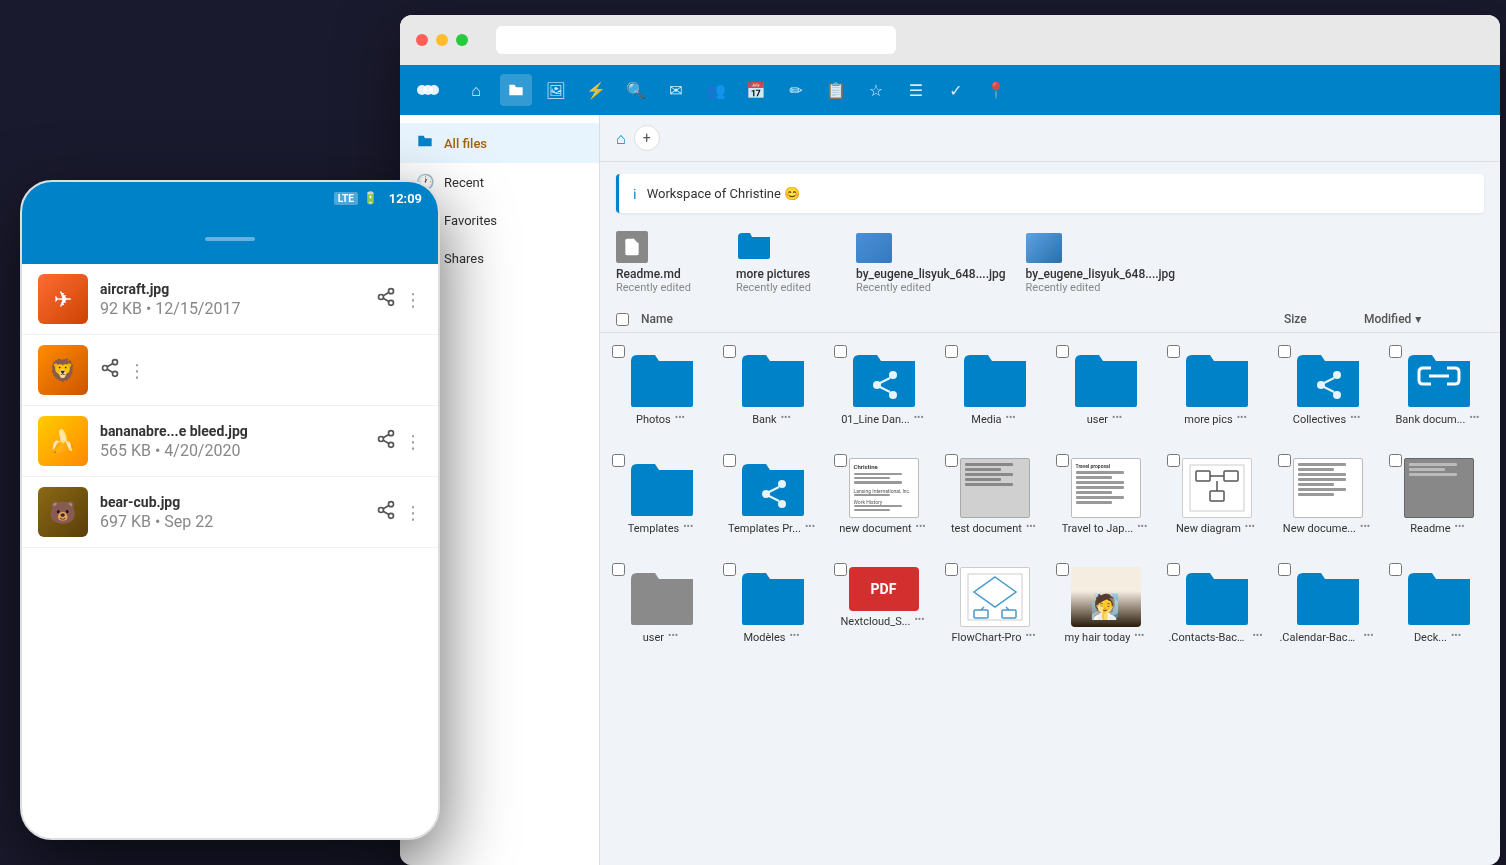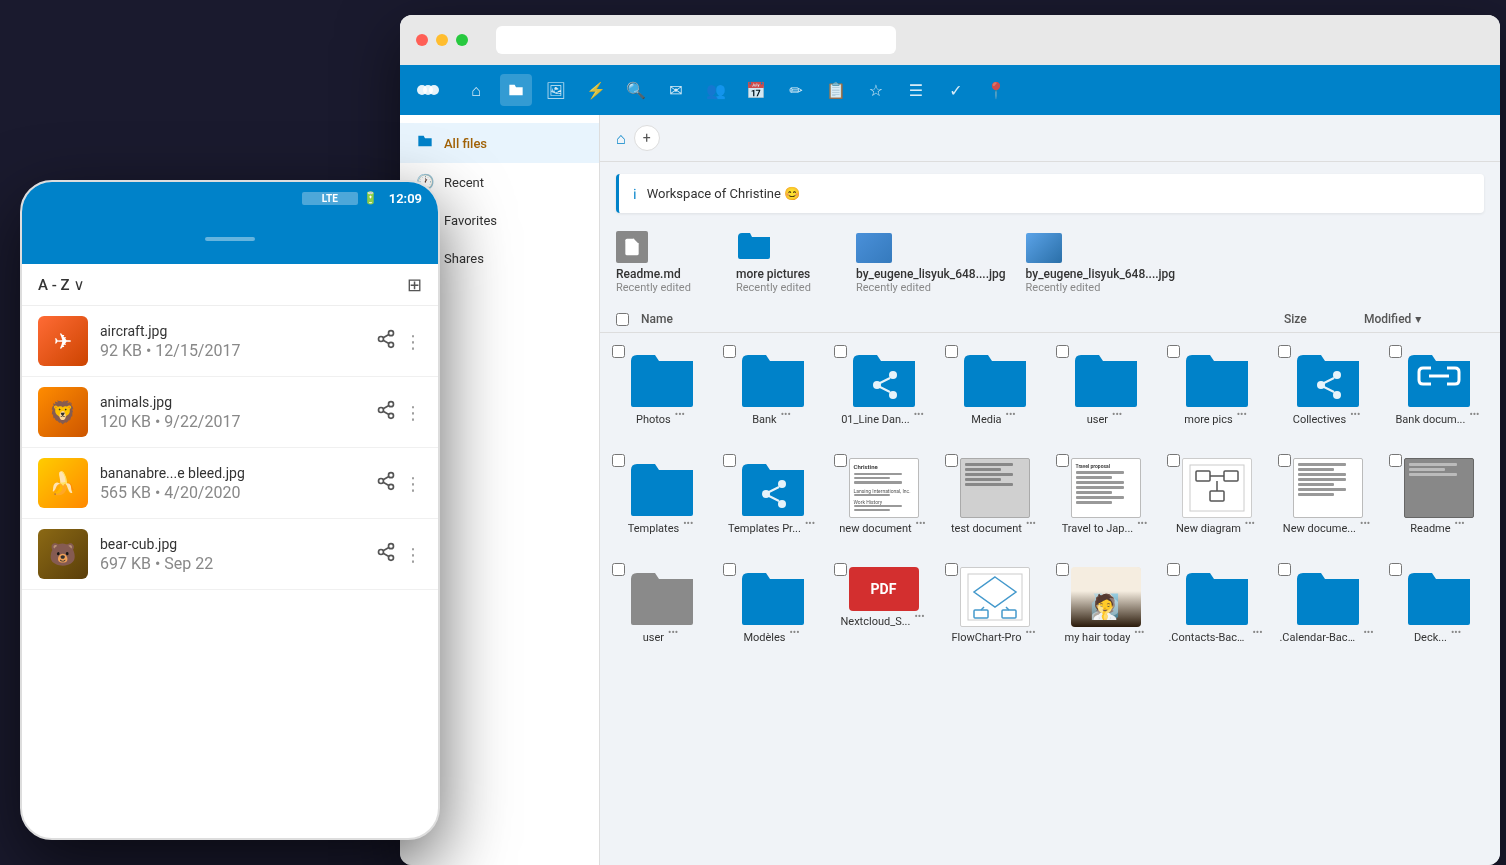--- a/index.html
+++ b/index.html
@@ -276,21 +276,21 @@
 
     .file-more-btn {
       font-size: 10px;
       color: #888;
       cursor: pointer;
       padding: 0 2px;
     }
 
     .file-name-row {
       display: flex;
-      align-items: flex-start;
+      align-items: center;
       gap: 2px;
     }
 
     
     .doc-thumb {
       width: 70px;
       height: 60px;
       background: #e8e8e8;
       border: 1px solid #ccc;
       border-radius: 2px;
@@ -348,21 +348,21 @@
       justify-content: flex-end;
       padding: 0 16px;
       gap: 6px;
     }
 
     .status-lte {
       color: white;
       font-size: 10px;
       font-weight: bold;
       background: rgba(255,255,255,0.3);
-      padding: 1px 20px;
+      padding: 1px 4px;
       border-radius: 2px;
     }
 
     .status-battery {
       color: white;
       font-size: 12px;
     }
 
     .status-time {
       color: white;
@@ -432,21 +432,21 @@
       flex-shrink: 0;
     }
 
     .phone-file-info {
       flex: 1;
     }
 
     .phone-file-name {
       font-size: 14px;
       color: #333;
-      font-weight: 400;
+      font-weight: 700;
     }
 
     .phone-file-meta {
       font-size: 16px;
       color: #888;
       margin-top: 2px;
     }
 
     .phone-file-actions {
       display: flex;
@@ -1069,27 +1069,20 @@
   <div class="phone-status-bar">
     <span class="status-lte">LTE</span>
     <span class="status-battery">🔋</span>
     <span class="status-time">12:09</span>
   </div>
 
   <div class="phone-topbar">
     <div class="phone-scroll-indicator"></div>
   </div>
 
-  <div class="phone-controls-bar">
-    <div class="az-sort">
-      <span>A - Z</span>
-      <span>∨</span>
-    </div>
-    <div class="grid-view-btn">⊞</div>
-  </div>
 
   <div class="phone-file-list">
 
     <div class="phone-file-item">
       <div class="phone-file-thumb thumb-aircraft">✈</div>
       <div class="phone-file-info">
         <div class="phone-file-name">aircraft.jpg</div>
         <div class="phone-file-meta">92 KB • 12/15/2017</div>
       </div>
       <div class="phone-file-actions">
@@ -1101,24 +1094,20 @@
             <line x1="8.59" y1="13.51" x2="15.42" y2="17.49"></line>
               <line x1="15.41" y1="6.51" x2="8.59" y2="10.49"></line>
           </svg>
         </div>
         <div class="phone-action-icon">⋮</div>
       </div>
     </div>
 
     <div class="phone-file-item">
       <div class="phone-file-thumb thumb-animals">🦁</div>
-      <div class="phone-file-info">
-        <div class="phone-file-name">animals.jpg</div>
-        <div class="phone-file-meta">120 KB • 9/22/2017</div>
-      </div>
       <div class="phone-file-actions">
         <div class="phone-action-icon">
           <svg width="20" height="20" viewBox="0 0 24 24" fill="none" stroke="#555" stroke-width="2">
             <circle cx="18" cy="5" r="3"></circle>
               <circle cx="6" cy="12" r="3"></circle>
               <circle cx="18" cy="19" r="3"></circle>
             <line x1="8.59" y1="13.51" x2="15.42" y2="17.49"></line>
               <line x1="15.41" y1="6.51" x2="8.59" y2="10.49"></line>
           </svg>
         </div>

